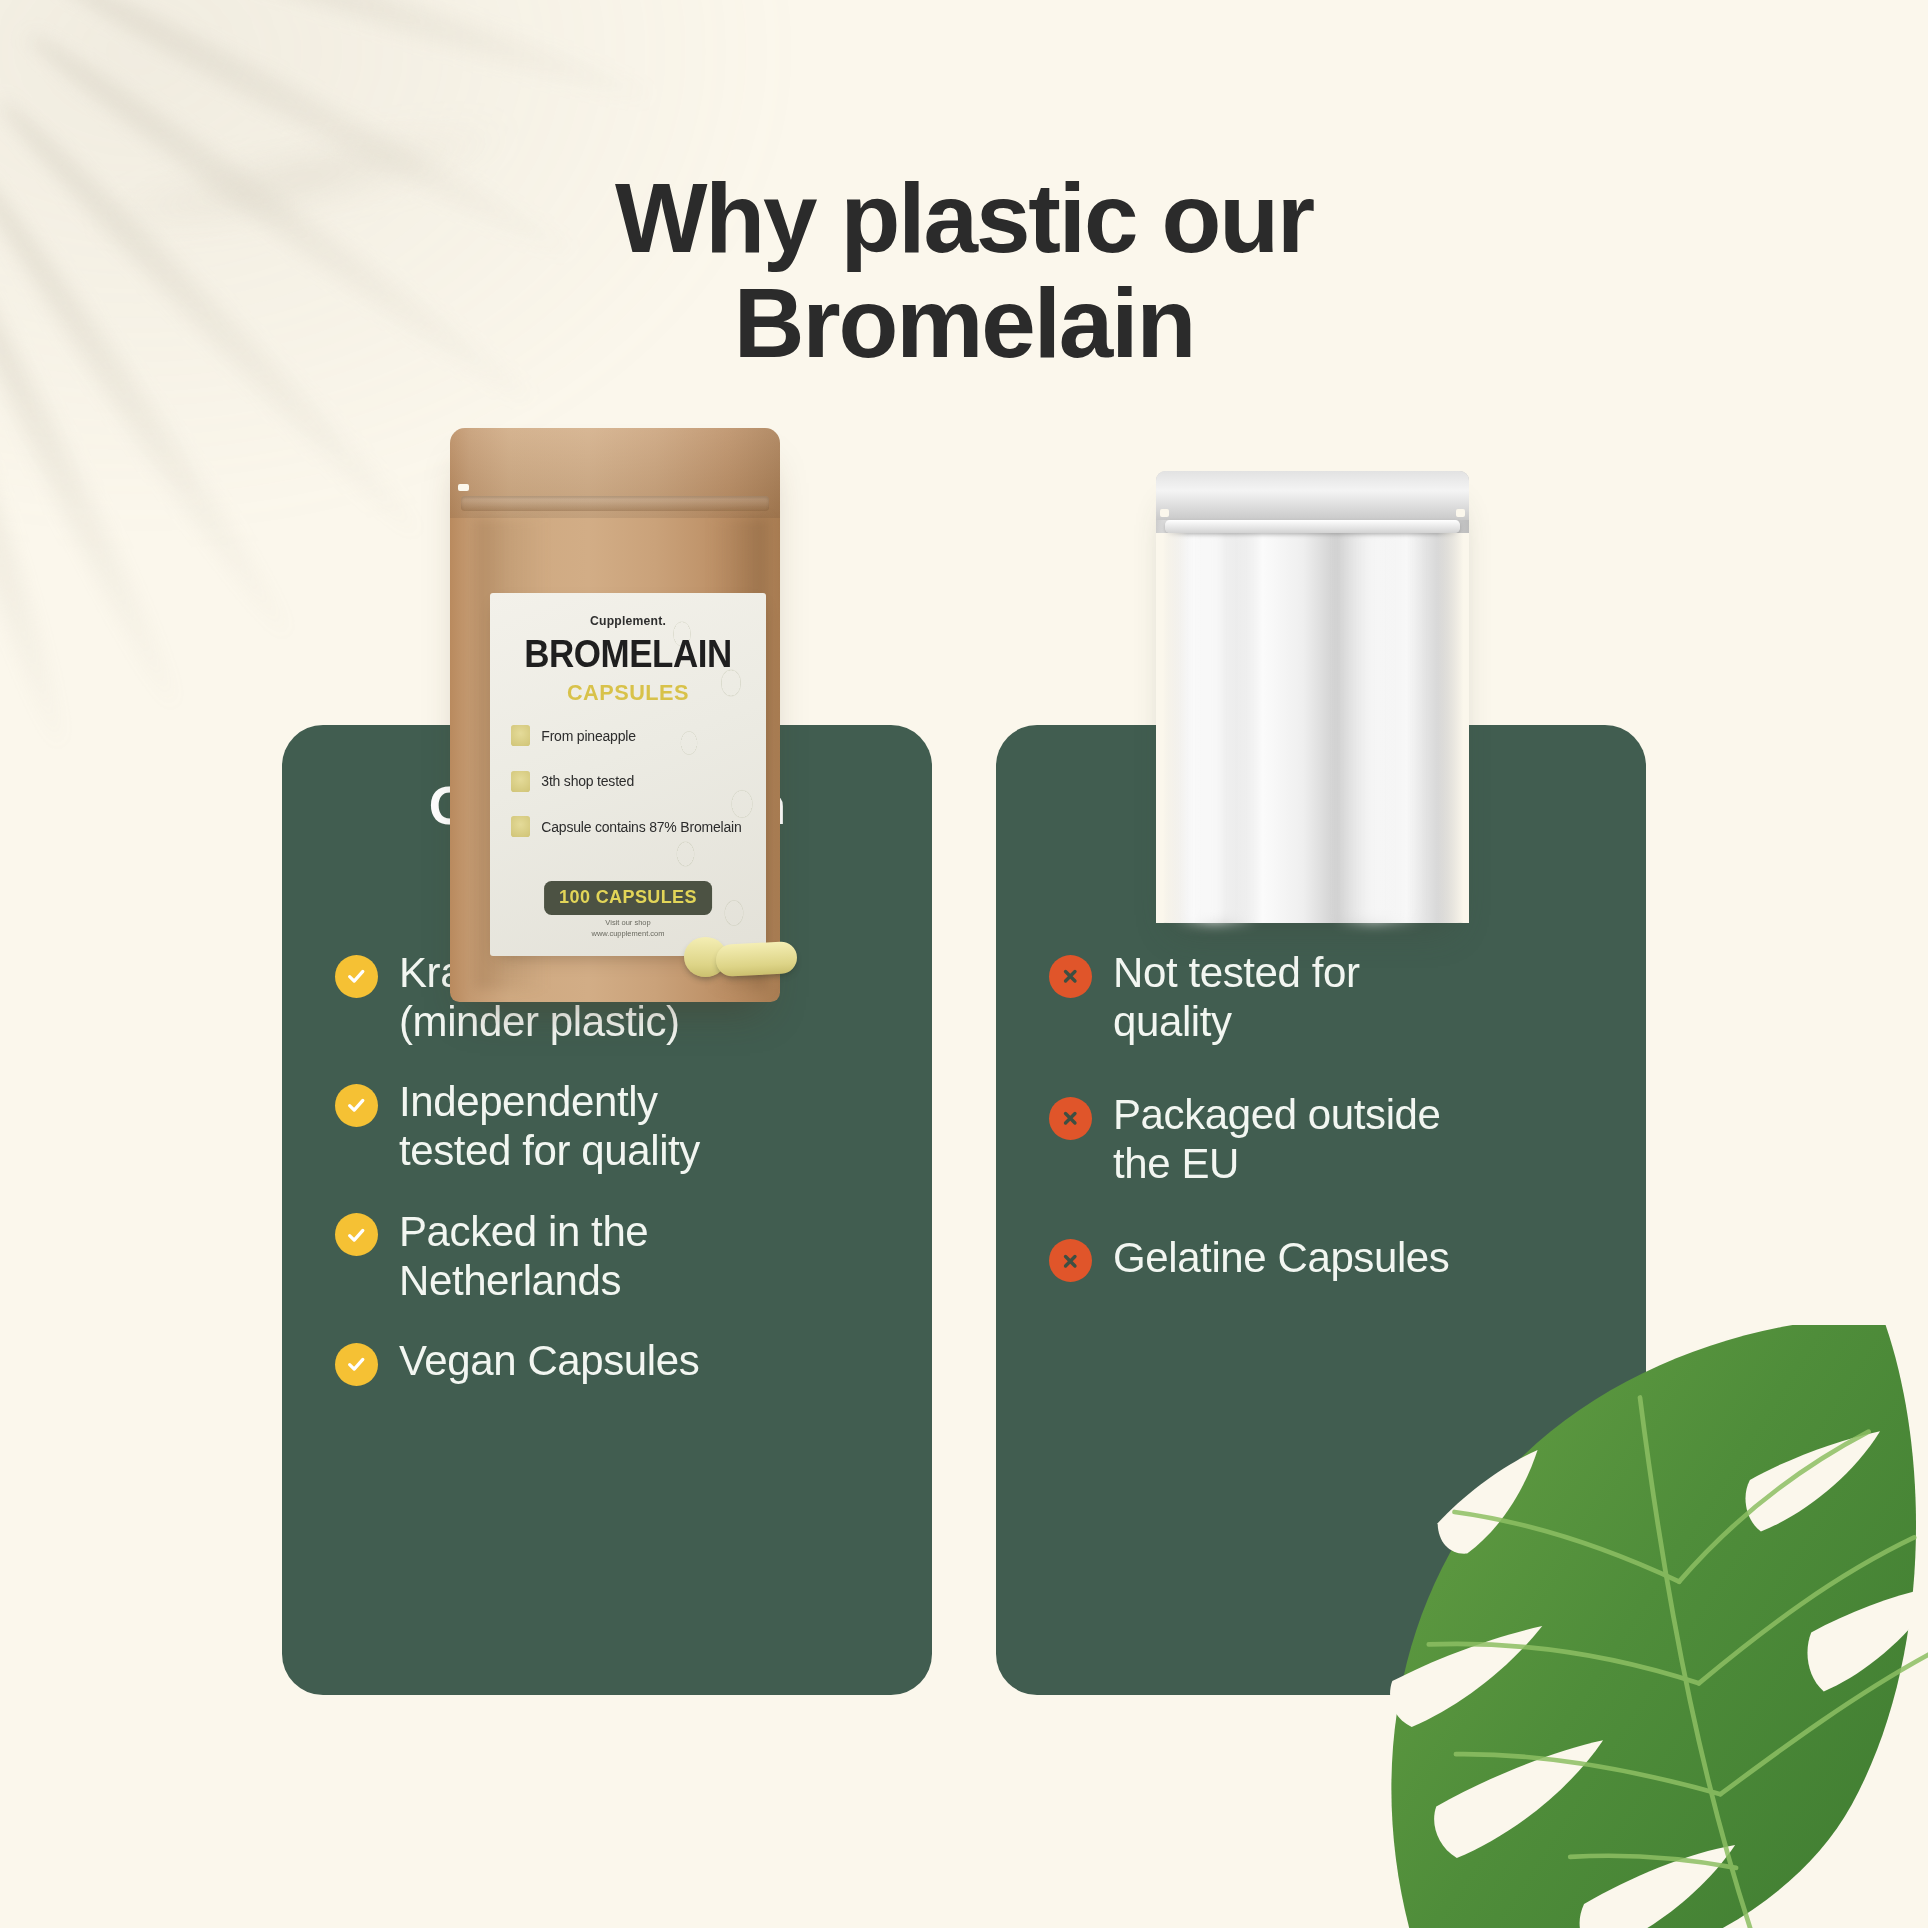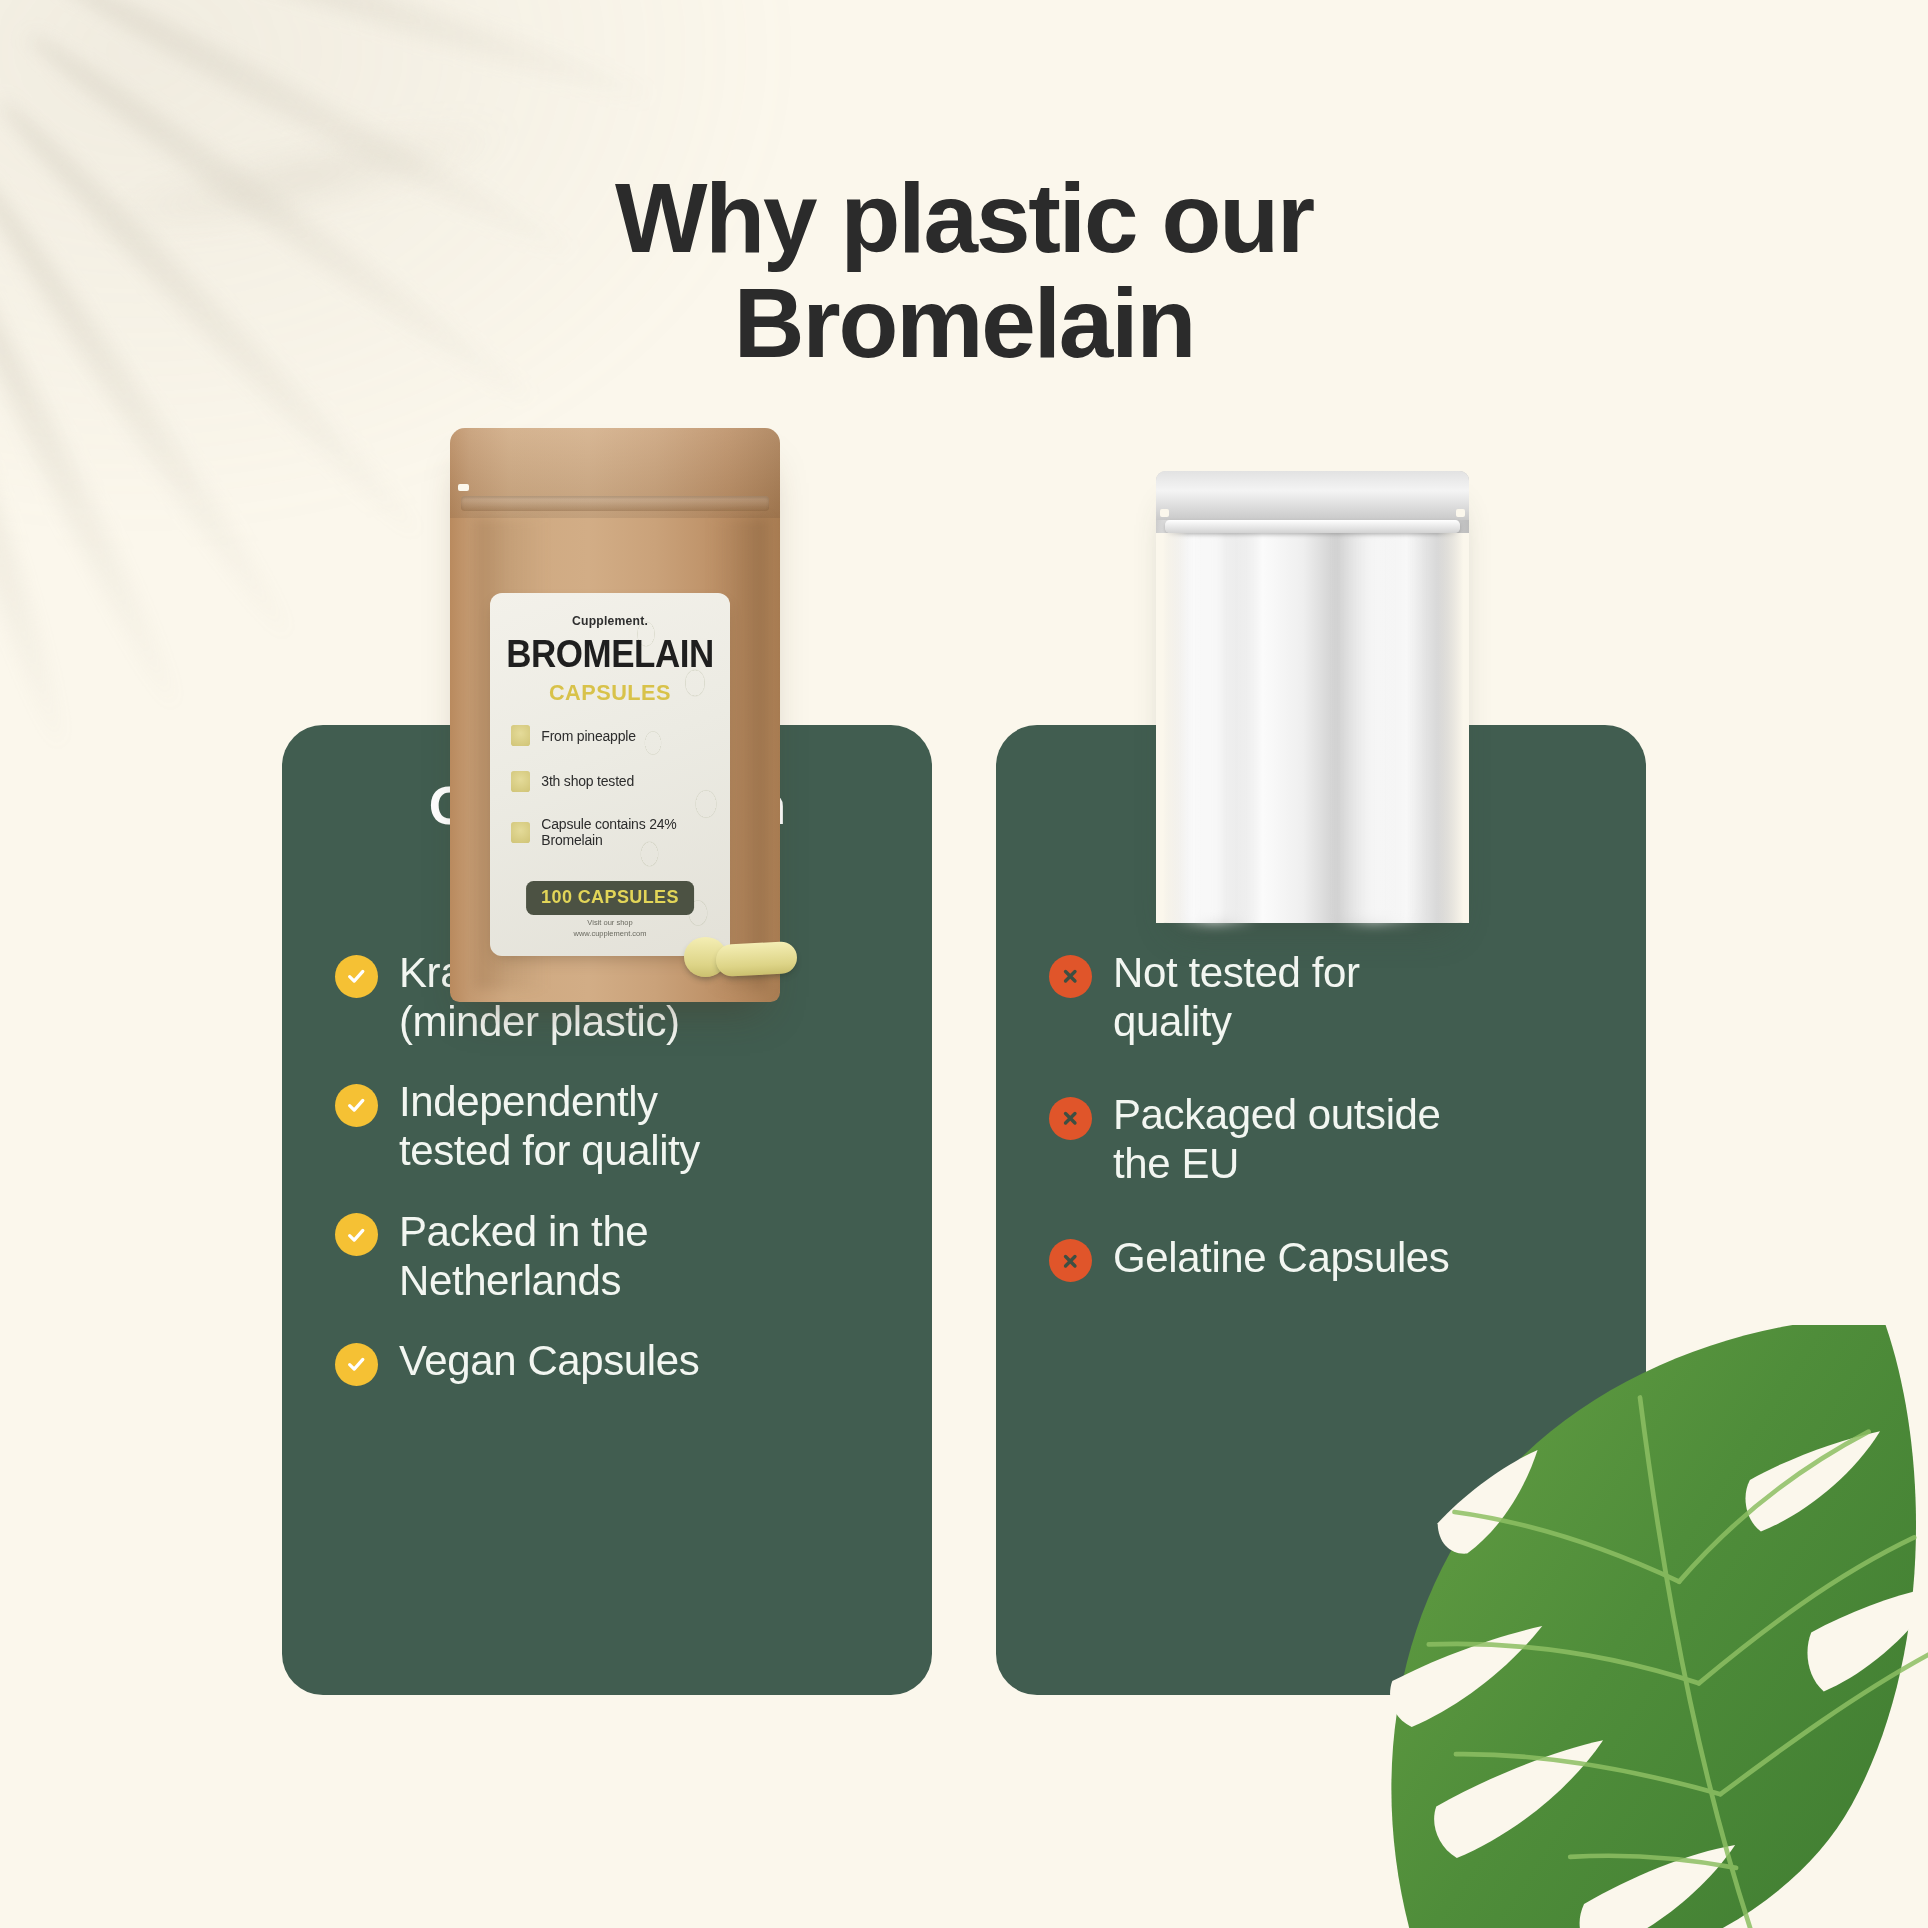--- a/index.html
+++ b/index.html
@@ -95,23 +95,23 @@
   }
   .kraft-fold{
     position:absolute;left:24.5px;top:90px;width:72px;height:471px;
     background:linear-gradient(90deg,rgba(120,86,52,.22),rgba(120,86,52,0));
     filter:blur(5.6px);
   }
   .kraft-fold.r{left:auto;right:13px;width:56px;
     background:linear-gradient(270deg,rgba(110,78,46,.28),rgba(110,78,46,0));}
 
   .kraft-label{
-    position:absolute;left:40px;top:165px;width:240px;height:363px;
+    position:absolute;left:40px;top:165px;width:276px;height:363px;
     background:linear-gradient(160deg,#f3f1ea 0%,#ecebe3 45%,#e3e1d8 100%);
-    border-radius:12px;
+    border-radius:3px;
     box-shadow:0 7.5px 17px -7.5px rgba(60,40,20,.35);
     overflow:hidden;
   }
   .lbl-deco{position:absolute;right:-7.5px;top:9.4px;bottom:9.4px;width:113px;opacity:.22;
     background:
       radial-gradient(ellipse 15px 21px at 21px 32px, transparent 55%, #9aa07e 56%, transparent 62%),
       radial-gradient(ellipse 17px 22.6px at 70px 81px, transparent 55%, #9aa07e 56%, transparent 62%),
       radial-gradient(ellipse 14px 20px at 28px 141px, transparent 55%, #9aa07e 56%, transparent 62%),
       radial-gradient(ellipse 18px 23.5px at 81px 202px, transparent 55%, #9aa07e 56%, transparent 62%),
       radial-gradient(ellipse 15px 21px at 24.5px 252px, transparent 55%, #9aa07e 56%, transparent 62%),
@@ -293,21 +293,21 @@
         <div class="lbl-bullet">
           <span class="lbl-ico"></span>
           <span class="lbl-btext">From pineapple</span>
         </div>
         <div class="lbl-bullet">
           <span class="lbl-ico"></span>
           <span class="lbl-btext">3th shop tested</span>
         </div>
         <div class="lbl-bullet">
           <span class="lbl-ico"></span>
-          <span class="lbl-btext">Capsule contains 24% Bromelain</span>
+          <span class="lbl-btext">Capsule contains 87% Bromelain</span>
         </div>
       </div>
       <div class="lbl-badge">100 CAPSULES</div>
       <div class="lbl-foot">
         <div>Visit our shop</div>
         <div>www.cupplement.com</div>
       </div>
     </div>
   </div>
   <div class="capsule" id="cap2"></div>

